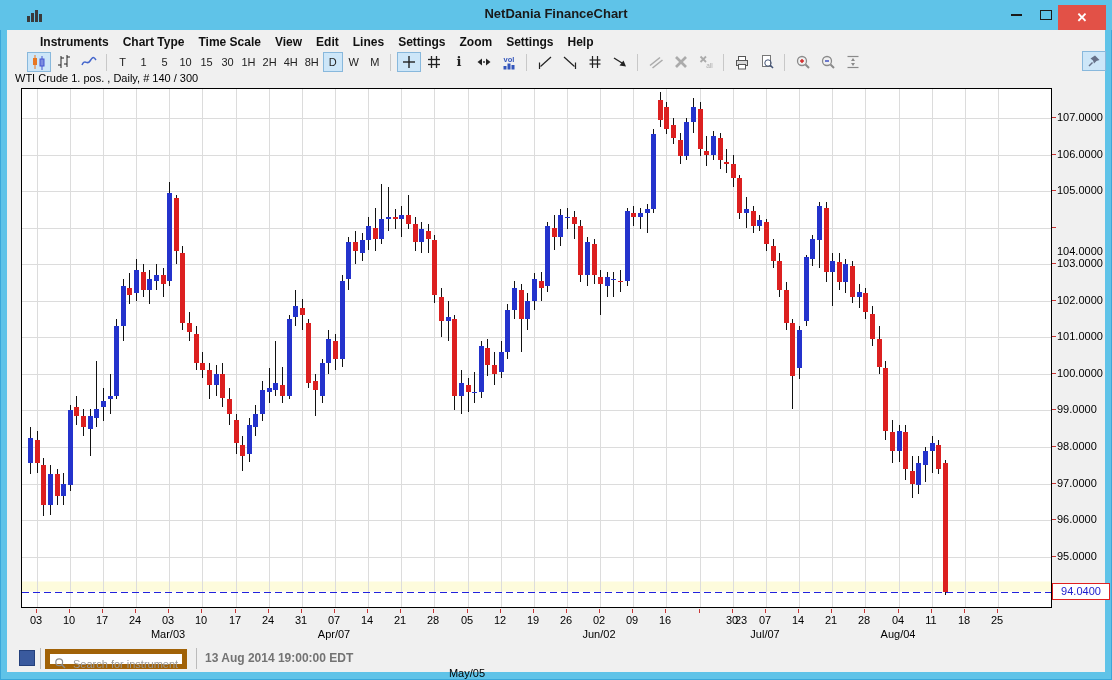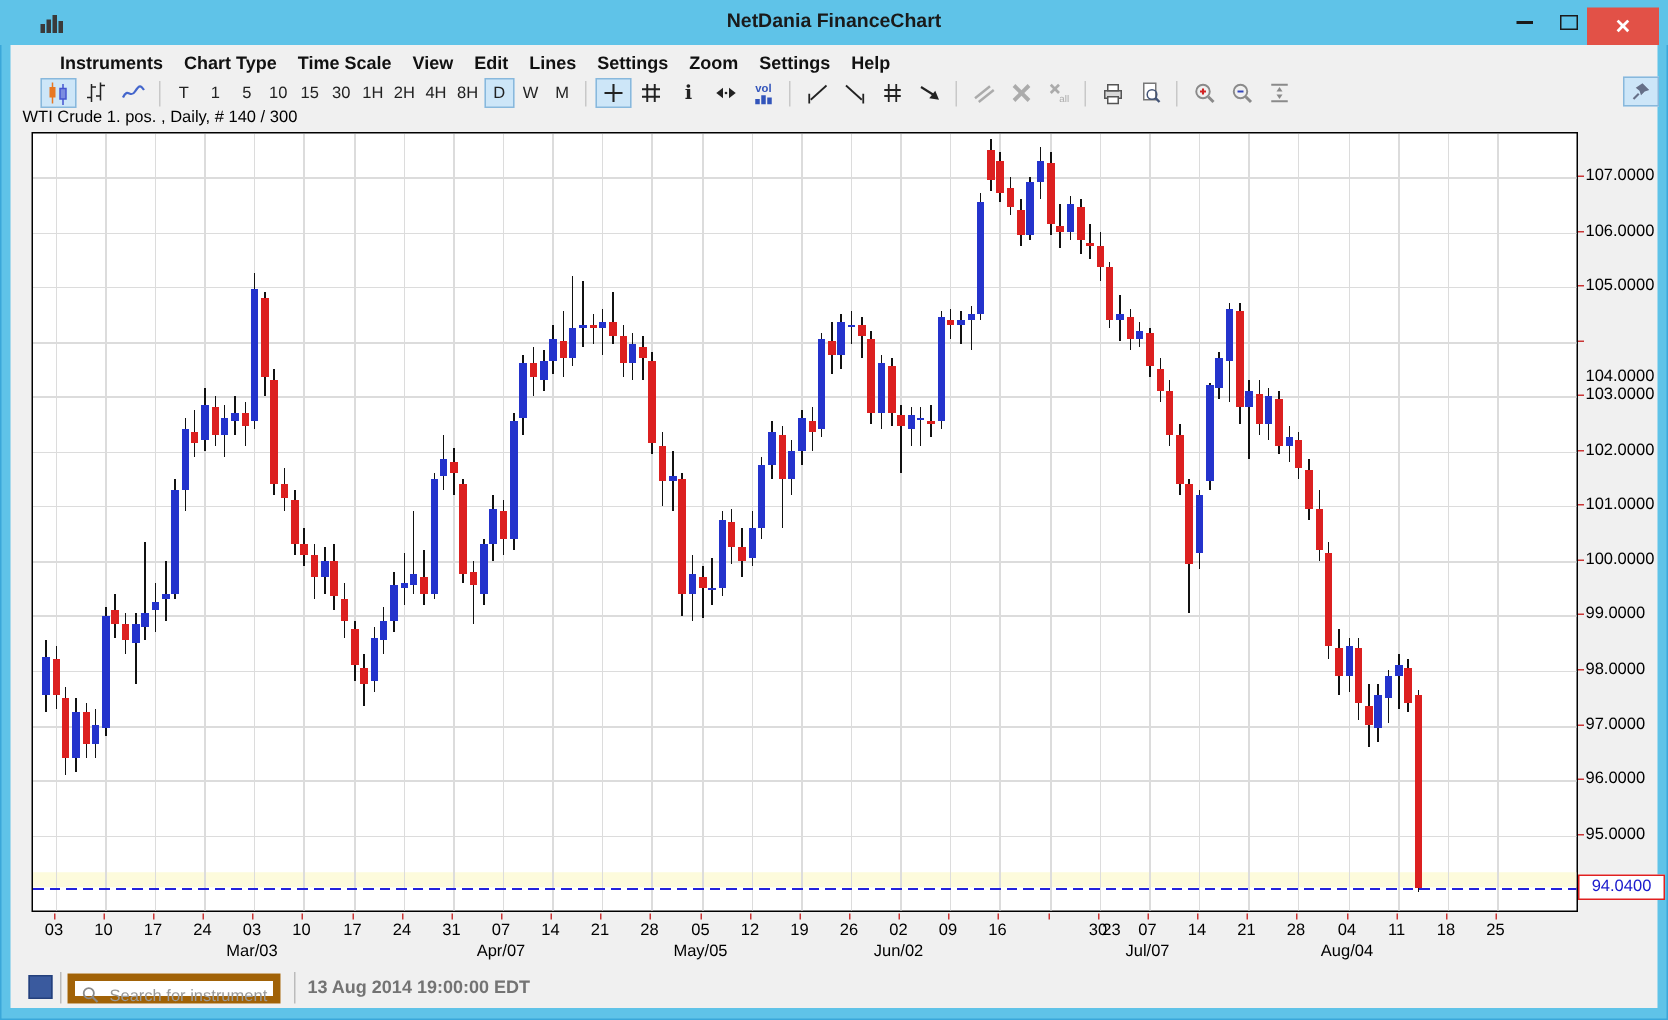--- a/index.html
+++ b/index.html
@@ -694,18 +694,18 @@
       <div class="xtick" style="left: 891px;"></div>
       <div class="xlab" style="left: 891px;">04</div>
       <div class="xtick" style="left: 924px;"></div>
       <div class="xlab" style="left: 924px;">11</div>
       <div class="xtick" style="left: 957px;"></div>
       <div class="xlab" style="left: 957px;">18</div>
       <div class="xtick" style="left: 990px;"></div>
       <div class="xlab" style="left: 990px;">25</div>
       <div class="xmonth" style="left: 161px;">Mar/03</div>
       <div class="xmonth" style="left: 327px;">Apr/07</div>
-      <div class="xmonth" style="left: 460px;">May/05</div>
+      <div class="xmonth" style="left: 460px; margin-top: 39px;">May/05</div>
       <div class="xmonth" style="left: 592px;">Jun/02</div>
       <div class="xmonth" style="left: 758px;">Jul/07</div>
       <div class="xmonth" style="left: 891px;">Aug/04</div>
     </div>
 </div>
 
 </body></html>

